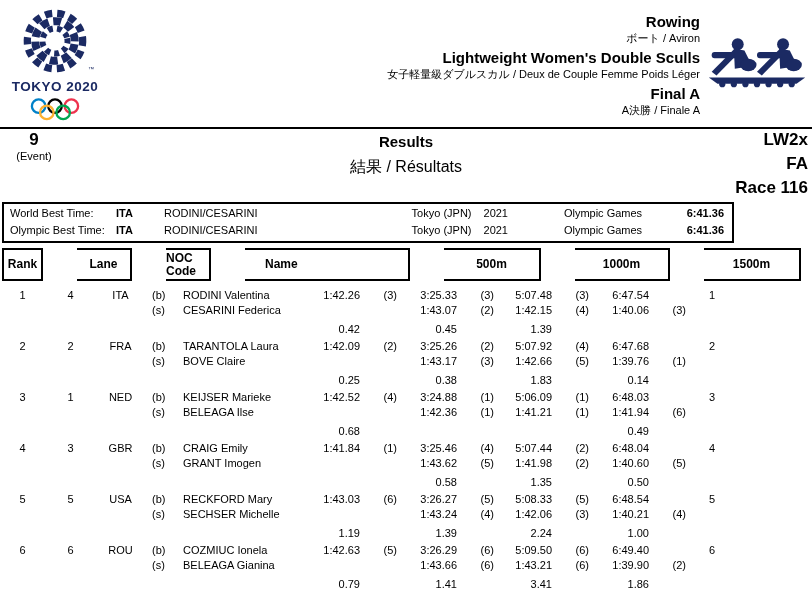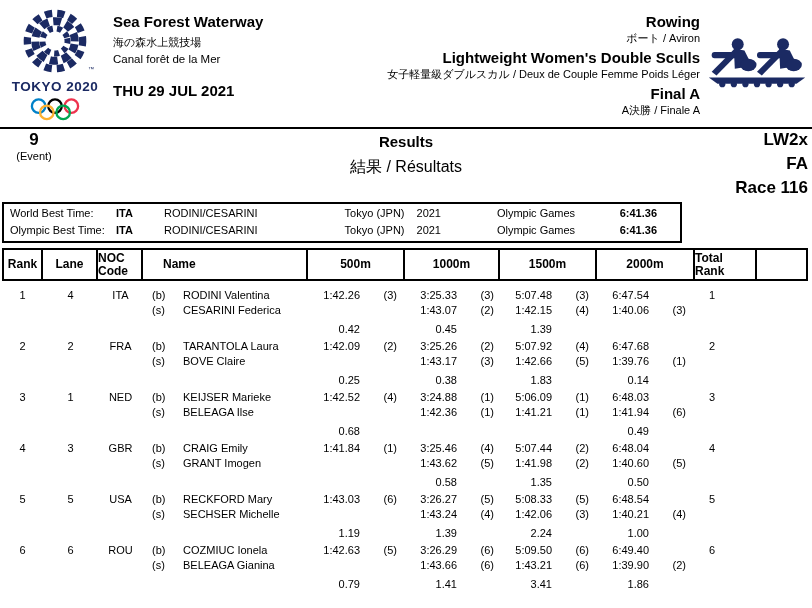--- a/index.html
+++ b/index.html
@@ -31,33 +31,33 @@
   
   .event-num { position:absolute; left:6px; top:131px; width:56px; text-align:center; }
   .event-num .num { font-size:17px; font-weight:bold; line-height:18px; }
   .event-num .lbl { font-size:11px; font-weight:normal; line-height:15px; }
   .title-center { position:absolute; left:0; top:133px; width:812px; text-align:center; }
   .title-center .t1 { font-size:15px; font-weight:bold; line-height:18px; }
   .title-center .t2 { font-size:16px; margin-top:6px; }
   .race-block { position:absolute; right:4px; top:128px; text-align:right; font-size:17px; font-weight:bold; line-height:24px; }
 
   
-  .bt-box { position:absolute; left:2px; top:202px; width:680px; border:2px solid #000; padding:1px 23px 2px 6px; }
+  .bt-box { position:absolute; left:2px; top:202px; width:732px; border:2px solid #000; padding:1px 8px 2px 6px; }
   .bt-row { display:flex; align-items:baseline; font-size:11px; line-height:17px; white-space:nowrap; }
   .bt-label { width:106px; }
   .bt-noc { width:48px; font-weight:bold; }
   .bt-crew { flex:1; }
   .bt-loc { text-align:right; }
   .bt-year { margin-left:12px; }
   .bt-comp { margin-left:36px; width:118px; text-align:center; }
   .bt-time { width:62px; text-align:right; font-weight:bold; }
 
   
   .grid-cols { display:grid; grid-template-columns:41px 55px 45px 165px 97px 95px 97px 98px 62px 51px; }
-  .thead { position:absolute; left:2px; top:248px; width:806px; }
+  .thead { position:absolute; left:2px; top:248px; width:806px;gap:34px; }
   .th { border:2px solid #000; border-left-width:0; height:33px; font-size:12px; font-weight:bold;
         display:flex; align-items:center; justify-content:center; line-height:12.5px; }
   .th:first-child { border-left-width:2px; }
   .th.two-line { flex-direction:column; align-items:flex-start; justify-content:center; padding-left:0; }
   .th.name-h { justify-content:flex-start; padding-left:20px; }
 
   #rows { position:absolute; left:2px; top:288px; width:806px; }
   .trow { margin-bottom:2px; }
   .cell { font-size:11px; line-height:15px; }
   .c-center { text-align:center; }
@@ -90,26 +90,20 @@
       <g fill="none" stroke-width="2.4">
         <circle cx="10" cy="10" r="7" stroke="#0081C8"></circle>
         <circle cx="27" cy="10" r="7" stroke="#000000"></circle>
         <circle cx="44" cy="10" r="7" stroke="#EE334E"></circle>
         <circle cx="18.5" cy="16.5" r="7" stroke="#FCB131"></circle>
         <circle cx="35.5" cy="16.5" r="7" stroke="#00A651"></circle>
       </g>
     </svg>
   </div>
 
-  <div class="venue-block">
-    <div class="venue-name">Sea Forest Waterway</div>
-    <div class="venue-ja">海の森水上競技場</div>
-    <div class="venue-fr">Canal forêt de la Mer</div>
-    <div class="venue-date">THU 29 JUL 2021</div>
-  </div>
 
   <div class="event-block">
     <div class="eb-bold">Rowing</div>
     <div class="eb-sub">ボート / Aviron</div>
     <div class="eb-bold eb-gap">Lightweight Women's Double Sculls</div>
     <div class="eb-sub">女子軽量級ダブルスカル / Deux de Couple Femme Poids Léger</div>
     <div class="eb-bold eb-gap">Final A</div>
     <div class="eb-sub">A決勝 / Finale A</div>
   </div>
 

